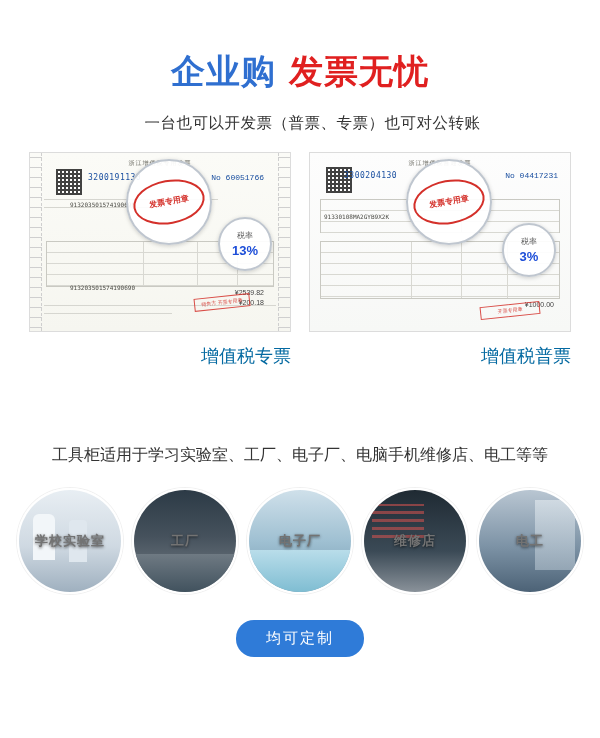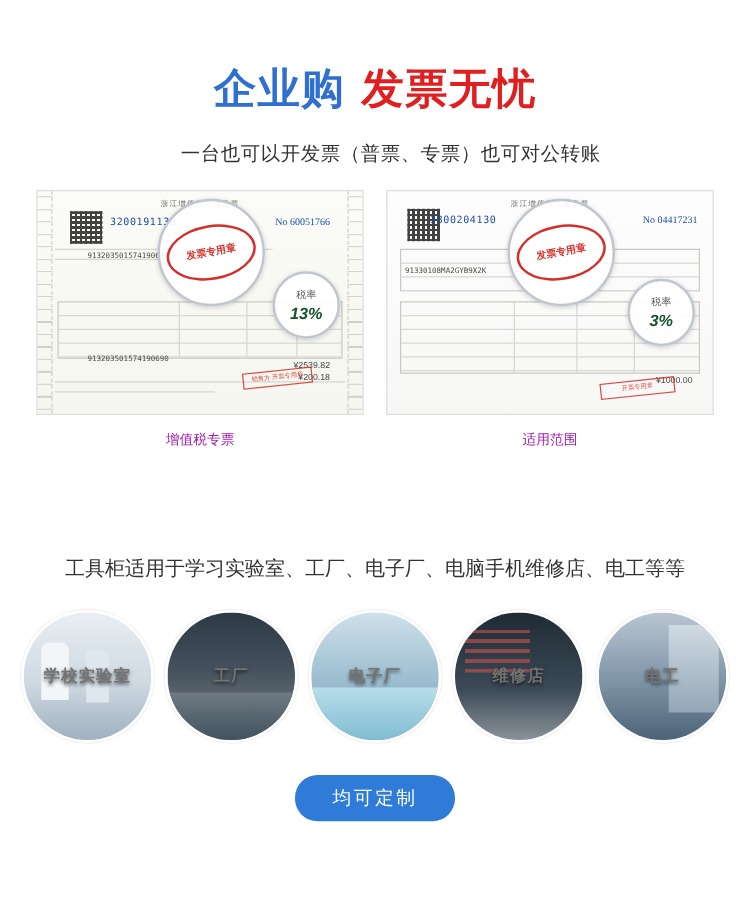--- a/index.html
+++ b/index.html
@@ -94,21 +94,21 @@
     position: absolute; top: 6px; left: 0; right: 0;
     text-align: center; font-size: 6px; color: #6a6a62; letter-spacing: 1px;
   }
   .inv-code {
     position: absolute; top: 20px; left: 26px;
     font-size: 8px; color: #1a4fa0; font-family: "DejaVu Sans Mono", monospace;
     letter-spacing: 0.5px;
   }
   .inv-num {
     position: absolute; top: 20px; right: 26px;
-    font-size: 8px; color: #1a4fa0; font-family: Liberation Serif, serif; text-align: right;
+    font-size: 8px; color: #1a4fa0; font-family: Liberation Mono, monospace; text-align: right;
   }
   .inv-num .nosym { color: #1a4fa0; }
   .inv-taxid {
     position: absolute; top: 48px; left: 40px;
     font-size: 6px; color: #4a4a44; font-family: "DejaVu Sans Mono", monospace;
   }
   .inv-taxid2 {
     position: absolute; bottom: 40px; left: 40px;
     font-size: 6px; color: #4a4a44; font-family: "DejaVu Sans Mono", monospace;
   }
@@ -142,27 +142,27 @@
   }
   .loupe-stamp { width: 86px; height: 86px; }
   .loupe-stamp .inner {
     color: #d4302a; font-size: 8px; font-weight: bold; line-height: 1.35;
     transform: rotate(-10deg);
     border: 2px solid #d4302a; border-radius: 50%;
     width: 72px; height: 44px; display: flex; align-items: center; justify-content: center;
   }
   .loupe-rate { width: 54px; height: 54px; }
   .loupe-rate .rl { font-size: 8px; color: #555; display: block; }
-  .loupe-rate .rv { font-size: 13px; color: #14532d; font-weight: bold; display: block; margin-top: 2px; font-style: italic; }
+  .loupe-rate .rv { font-size: 13px; color: #1d4ed8; font-weight: bold; display: block; margin-top: 2px; }
 
   .caption {
-    text-align: center;
+    text-align: right;
     margin-top: 12px;
-    font-size: 11px;
-    color: #a21caf;
+    font-size: 18px;
+    color: #0369a1;
     font-family: "DejaVu Sans", sans-serif;
   }
 
   
   .sec-scope {
     position: relative;
     width: 600px;
     height: 338px;
     background: #ffffff;
   }
@@ -376,21 +376,21 @@
           <div class="inner">发票专用章</div>
         </div>
 
         <div class="loupe loupe-rate" style="right:14px;top:70px;">
           <div>
             <span class="rl">税率</span>
             <span class="rv">3%</span>
           </div>
         </div>
       </div>
-      <div class="caption">适用范围</div>
+      <div class="caption">增值税普票</div>
     </div>
 
   </div>
 </section>
 
 <section class="sec-scope">
 
   <p class="scope-sub">工具柜适用于学习实验室、工厂、电子厂、电脑手机维修店、电工等等</p>
 
   <div class="circles">

